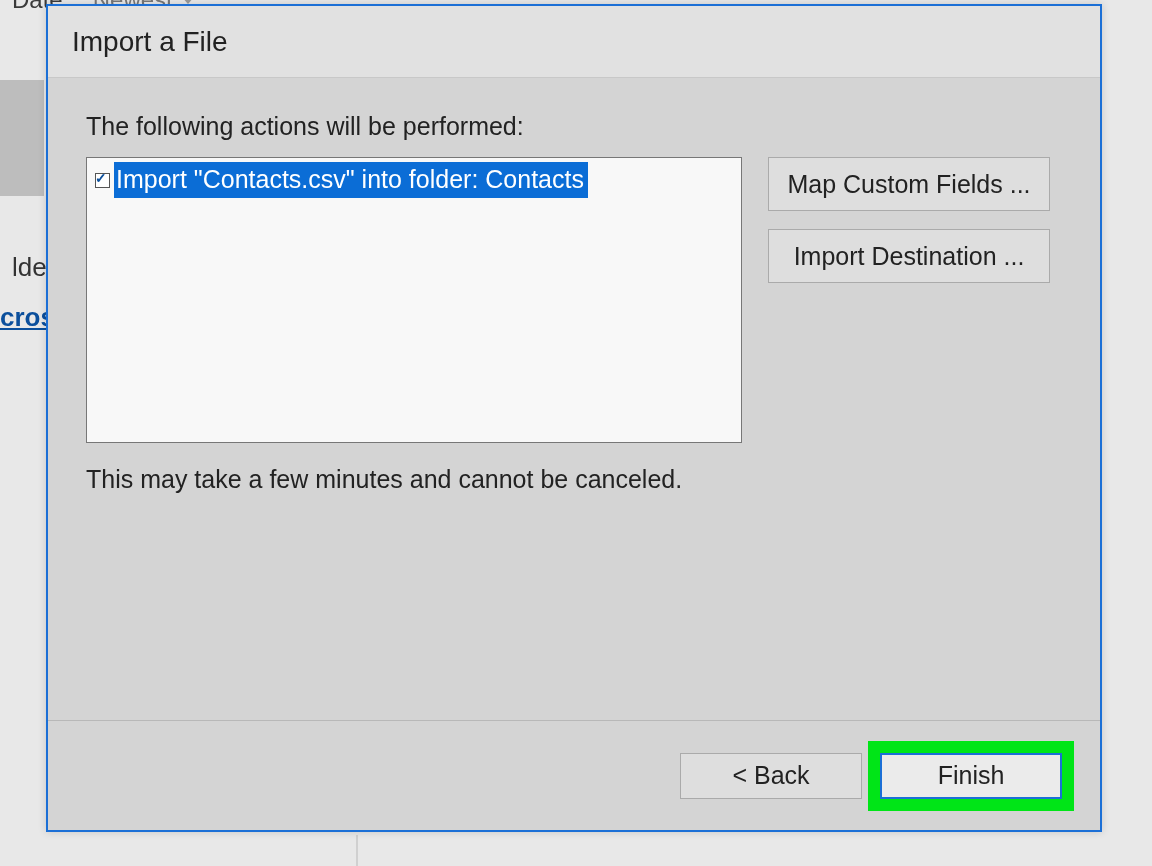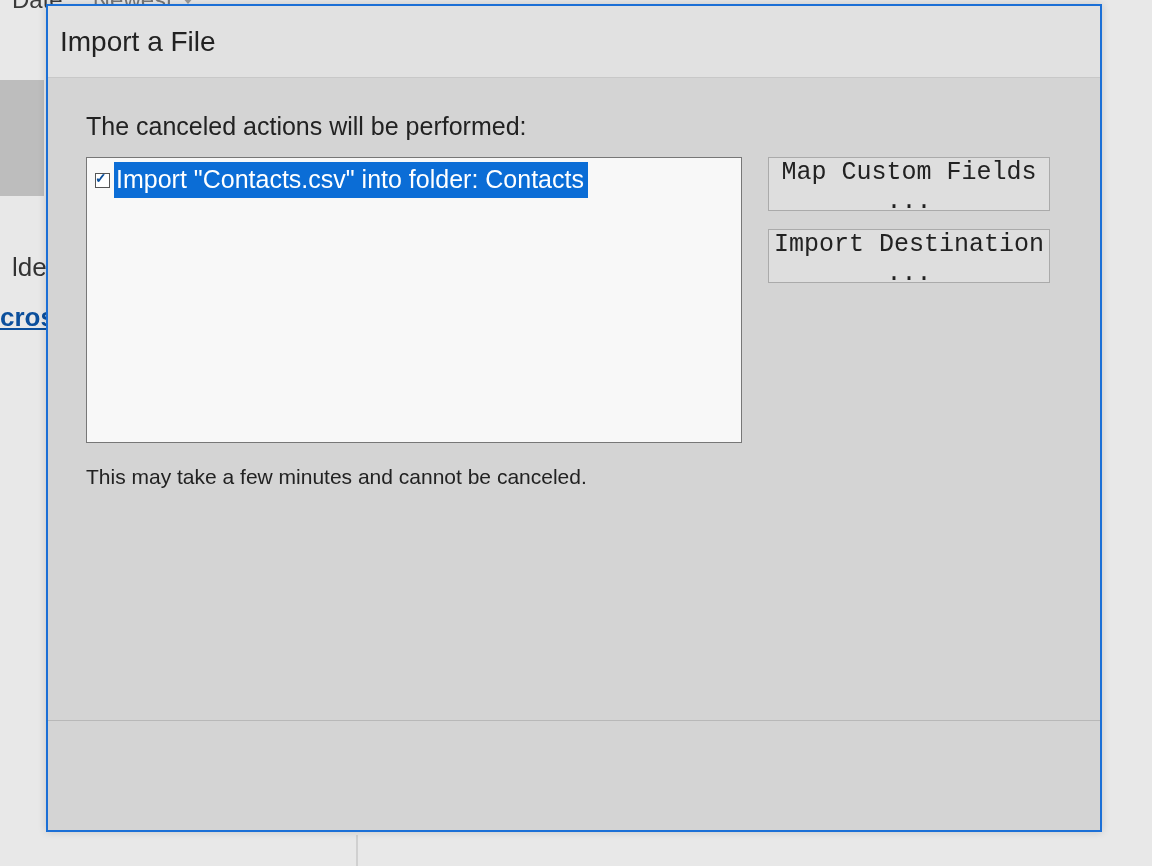--- a/index.html
+++ b/index.html
@@ -87,21 +87,21 @@
       border: 2px solid #1b6fd6;
       box-shadow: 0 0 8px rgba(0,0,0,0.15);
       display: flex;
       flex-direction: column;
     }
     .dialog-titlebar {
       height: 72px;
       background: #e1e1e1;
       display: flex;
       align-items: center;
-      padding-left: 12px;
+      padding-left: 24px;
       border-bottom: 1px solid #c8c8c8;
     }
     .dialog-title {
       font-size: 28px;
       color: #222;
     }
     .dialog-body {
       flex: 1;
       padding: 34px 38px 0 38px;
       position: relative;
@@ -161,24 +161,23 @@
       width: 282px;
     }
     .side-btn {
       height: 54px;
       background: #dedede;
       border: 1px solid #aaa;
       font-size: 25px;
       color: #222;
       cursor: pointer;
       text-align: center;
-      font-family: Liberation Mono, monospace;
     }
     .warning-text {
-      font-size: 21px;
+      font-size: 25px;
       color: #222;
       margin-top: 22px;
     }
     .dialog-footer {
       border-top: 1px solid #b8b8b8;
       height: 110px;
       display: flex;
       align-items: center;
       justify-content: flex-end;
       padding-right: 26px;
@@ -222,34 +221,38 @@
   <div class="bg-label-2">cros</div>
   <div class="bg-vline"></div>
 </div>
 
 <div class="dialog">
   <div class="dialog-titlebar">
     <span class="dialog-title">Import a File</span>
   </div>
 
   <div class="dialog-body">
-    <div class="prompt-text">The canceled actions will be performed:</div>
+    <div class="prompt-text">The following actions will be performed:</div>
 
     <div class="content-row">
       <div class="actions-listbox">
         <div class="list-item">
           <input type="checkbox" class="list-checkbox" checked="" style="">
           <span class="list-item-label">Import "Contacts.csv" into folder: Contacts</span>
         </div>
       </div>
 
       <div class="side-buttons">
         <button class="side-btn">Map Custom Fields ...</button>
         <button class="side-btn">Import Destination ...</button>
       </div>
     </div>
 
     <div class="warning-text">This may take a few minutes and cannot be canceled.</div>
   </div>
 
   <div class="dialog-footer">
+    <button class="nav-btn">&lt; Back</button>
+    <span class="highlight-box">
+      <button class="finish-btn">Finish</button>
+    </span>
   </div>
 </div>
 
 </body></html>

